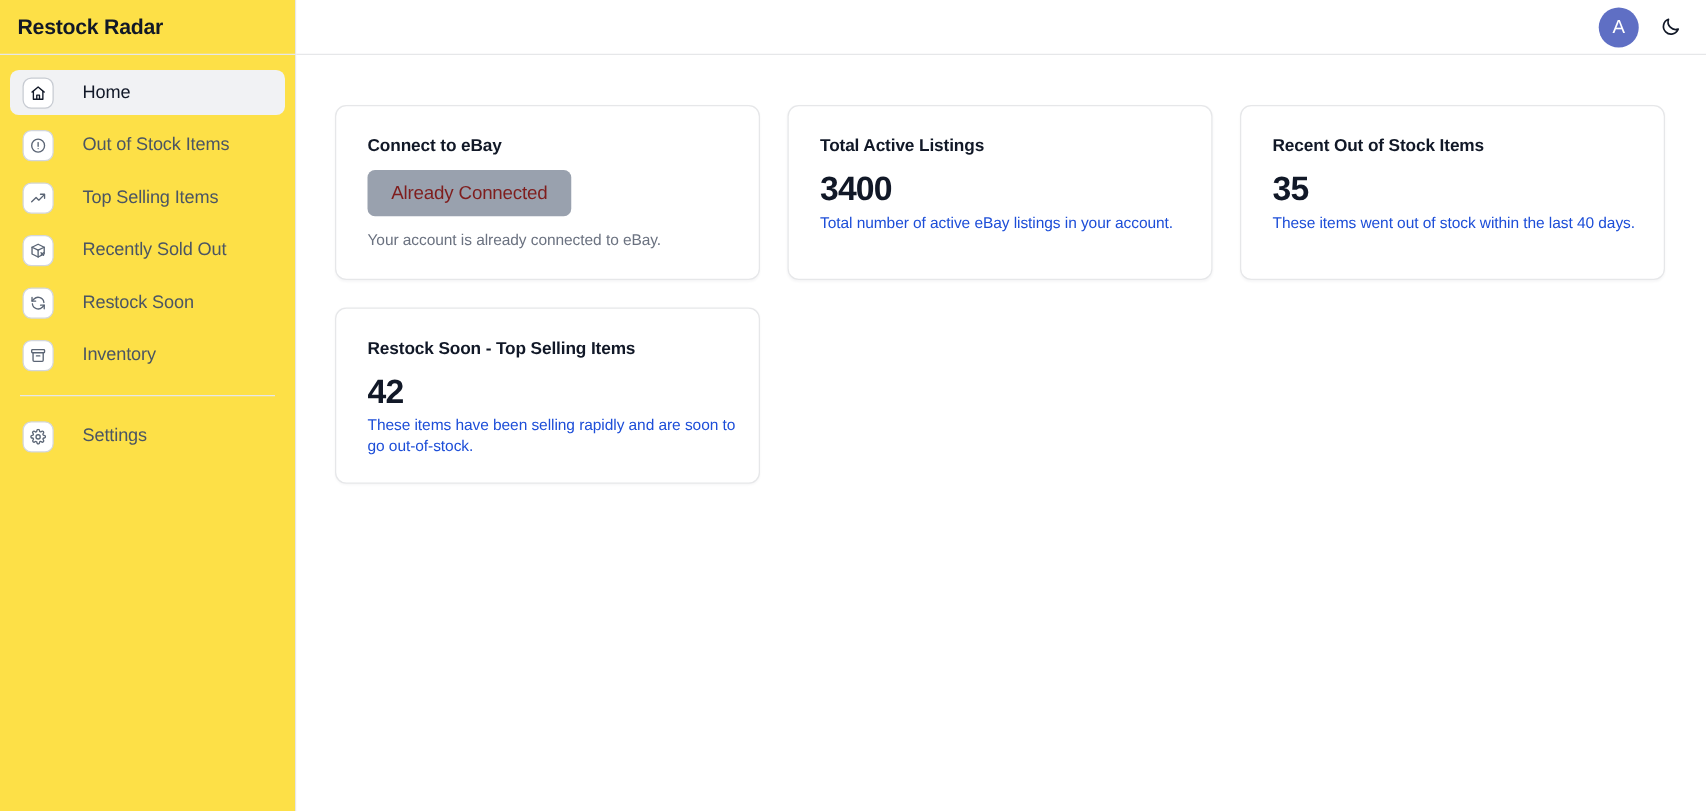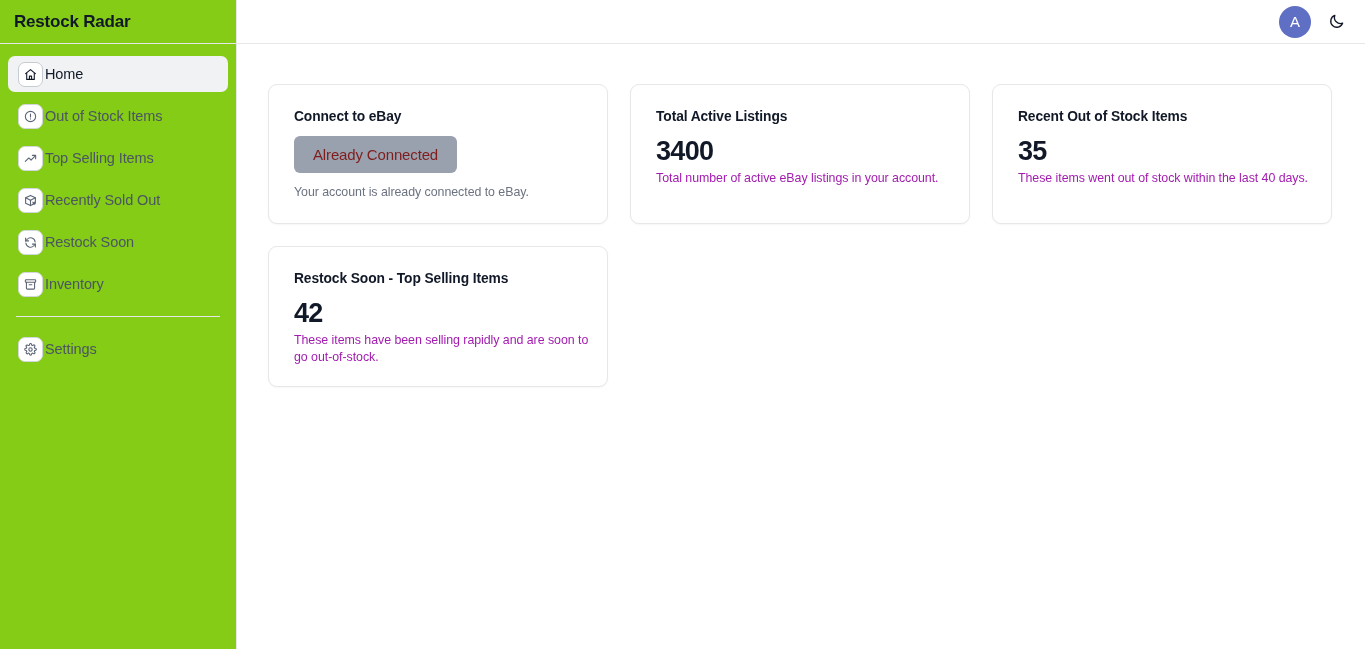--- a/index.html
+++ b/index.html
@@ -11,21 +11,21 @@
     color: #111827;
     overflow: hidden;
   }
 
   .app { display: flex; width: 1365px; height: 649px; }
 
   
   .sidebar {
     width: 237px;
     height: 649px;
-    background: #84cc16;
+    background: #fde047;
     border-right: 1px solid #e6e7e9;
     display: flex;
     flex-direction: column;
     flex: 0 0 237px;
   }
   .brand {
     height: 44px;
     display: flex;
     align-items: center;
     padding: 0 0 0 14px;
@@ -35,21 +35,21 @@
     font-size: 17px;
     font-weight: 700;
     letter-spacing: -0.2px;
     color: #111827;
     white-space: nowrap;
   }
   .nav { padding: 12px 8px 0 8px; }
   .nav-item {
     display: flex;
     align-items: center;
-    gap: 2px;
+    gap: 23px;
     height: 36px;
     padding: 0 10px;
     border-radius: 7px;
     margin-bottom: 6px;
     cursor: pointer;
     user-select: none;
   }
   .nav-item.active { background: #f1f2f4; }
   .nav-icon {
     width: 25px; height: 25px;
@@ -138,21 +138,21 @@
     font-size: 27px;
     font-weight: 700;
     letter-spacing: -0.7px;
     color: #111827;
     line-height: 1.12;
     margin-bottom: 4px;
   }
   .card-value.danger { color: #dd2626; }
   .card-desc {
     font-size: 12.4px;
-    color: #a21caf;
+    color: #1d4ed8;
     line-height: 1.38;
     letter-spacing: -0.05px;
   }
   .connect-btn {
     display: inline-flex;
     align-items: center;
     justify-content: center;
     height: 37px;
     padding: 0 19px;
     border: none;

